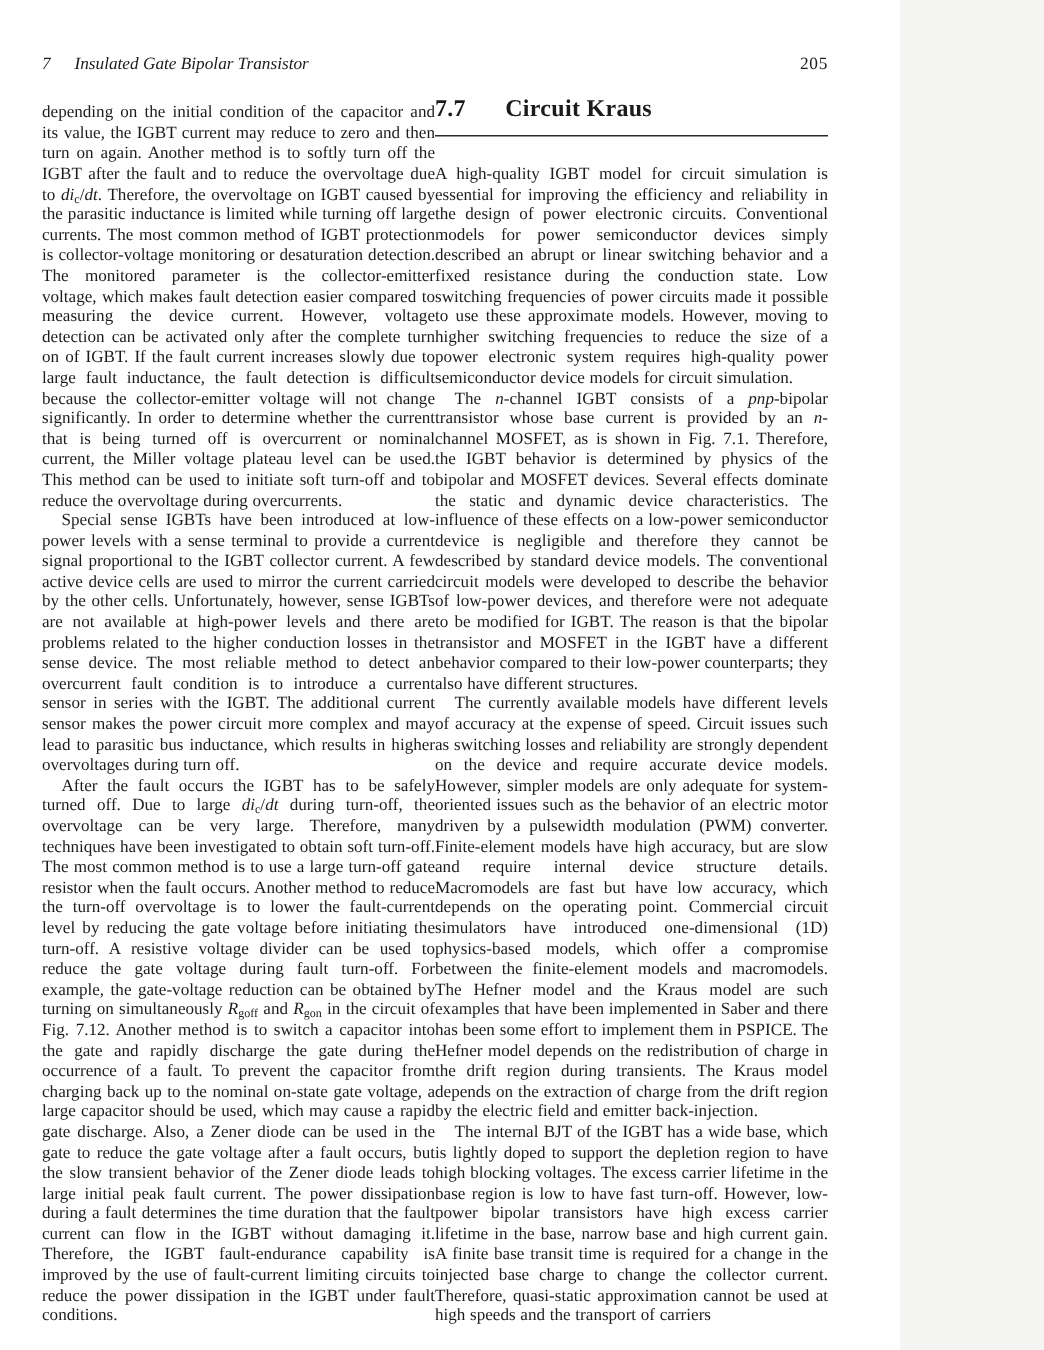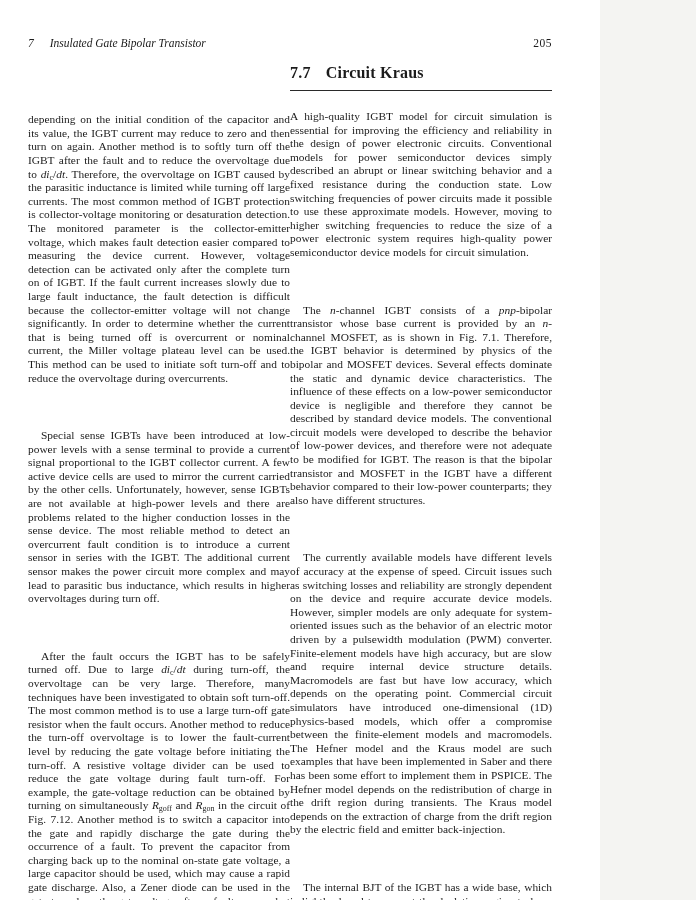--- a/index.html
+++ b/index.html
@@ -35,36 +35,36 @@
     align-items: flex-end;
   }
   .col { width: 287px; }
   .para {
     margin: 0;
     font-size: 11.4px;
     line-height: 13.6px;
     text-align: justify;
     word-spacing: 0.3px;
   }
-  .para.indent { text-indent: 13px; margin-top: 44px; }
+  .para.indent { text-indent: 13px; }
   .para i { font-style: italic; }
   .para sub {
     font-size: 8px;
     line-height: 0;
     vertical-align: -2px;
   }
   .section-heading {
     margin: 0;
     padding-top: 1px;
     font-size: 16px;
     font-weight: bold;
     line-height: 17px;
     letter-spacing: 0.2px;
   }
-  .section-heading .num { margin-right: 11px; }
+  .section-heading .num { margin-right: 22px; }
   .heading-rule {
     height: 0;
     border-bottom: 1.2px solid #2a2a2a;
     margin-top: 9px;
     margin-bottom: 19px;
   }
 </style>
 </head>
 <body>
 

